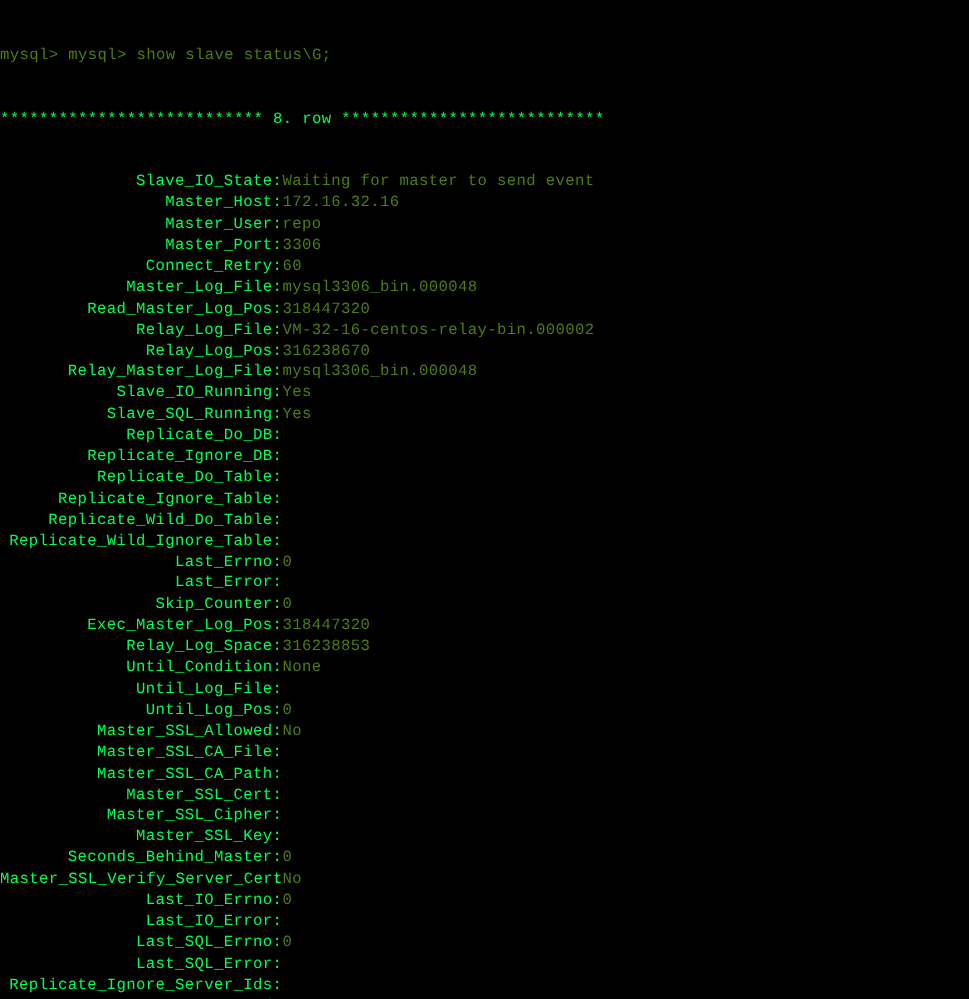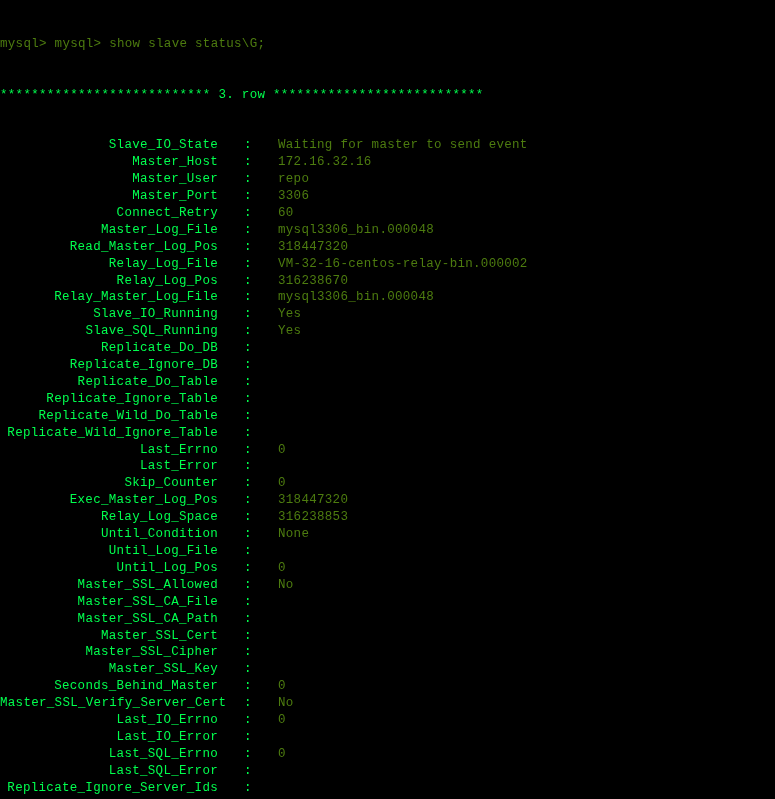--- a/index.html
+++ b/index.html
@@ -17,21 +17,20 @@
     color: #00ff4e;
     padding: 2px 0 0 0;
     white-space: pre;
     letter-spacing: 0.3px;
   }
   .prompt-line {
     color: #4d7c0f;
   }
   .row {
     display: flex;
-    gap: 26px;
   }
   .label {
     display: inline-block;
     width: 218px;
     text-align: right;
     color: #00ff4e;
   }
   .sep {
     display: inline-block;
     width: 6px;
@@ -42,15 +41,15 @@
     display: inline-block;
     padding-left: 2px;
     color: #4d7c0f;
   }
 </style>
 </head>
 <body>
 
 <div class="terminal">
   <div class="prompt-line">mysql&gt; mysql&gt; show slave status\G;</div>
-  <div class="row-header">*************************** 3. row ***************************</div>
+  <div class="row-header">*************************** 8. row ***************************</div>
   <div id="fields-container"><div class="row"><span class="label">Slave_IO_State</span><span class="sep">:</span><span class="value">Waiting for master to send event</span></div><div class="row"><span class="label">Master_Host</span><span class="sep">:</span><span class="value">172.16.32.16</span></div><div class="row"><span class="label">Master_User</span><span class="sep">:</span><span class="value">repo</span></div><div class="row"><span class="label">Master_Port</span><span class="sep">:</span><span class="value">3306</span></div><div class="row"><span class="label">Connect_Retry</span><span class="sep">:</span><span class="value">60</span></div><div class="row"><span class="label">Master_Log_File</span><span class="sep">:</span><span class="value">mysql3306_bin.000048</span></div><div class="row"><span class="label">Read_Master_Log_Pos</span><span class="sep">:</span><span class="value">318447320</span></div><div class="row"><span class="label">Relay_Log_File</span><span class="sep">:</span><span class="value">VM-32-16-centos-relay-bin.000002</span></div><div class="row"><span class="label">Relay_Log_Pos</span><span class="sep">:</span><span class="value">316238670</span></div><div class="row"><span class="label">Relay_Master_Log_File</span><span class="sep">:</span><span class="value">mysql3306_bin.000048</span></div><div class="row"><span class="label">Slave_IO_Running</span><span class="sep">:</span><span class="value">Yes</span></div><div class="row"><span class="label">Slave_SQL_Running</span><span class="sep">:</span><span class="value">Yes</span></div><div class="row"><span class="label">Replicate_Do_DB</span><span class="sep">:</span><span class="value"></span></div><div class="row"><span class="label">Replicate_Ignore_DB</span><span class="sep">:</span><span class="value"></span></div><div class="row"><span class="label">Replicate_Do_Table</span><span class="sep">:</span><span class="value"></span></div><div class="row"><span class="label">Replicate_Ignore_Table</span><span class="sep">:</span><span class="value"></span></div><div class="row"><span class="label">Replicate_Wild_Do_Table</span><span class="sep">:</span><span class="value"></span></div><div class="row"><span class="label">Replicate_Wild_Ignore_Table</span><span class="sep">:</span><span class="value"></span></div><div class="row"><span class="label">Last_Errno</span><span class="sep">:</span><span class="value">0</span></div><div class="row"><span class="label">Last_Error</span><span class="sep">:</span><span class="value"></span></div><div class="row"><span class="label">Skip_Counter</span><span class="sep">:</span><span class="value">0</span></div><div class="row"><span class="label">Exec_Master_Log_Pos</span><span class="sep">:</span><span class="value">318447320</span></div><div class="row"><span class="label">Relay_Log_Space</span><span class="sep">:</span><span class="value">316238853</span></div><div class="row"><span class="label">Until_Condition</span><span class="sep">:</span><span class="value">None</span></div><div class="row"><span class="label">Until_Log_File</span><span class="sep">:</span><span class="value"></span></div><div class="row"><span class="label">Until_Log_Pos</span><span class="sep">:</span><span class="value">0</span></div><div class="row"><span class="label">Master_SSL_Allowed</span><span class="sep">:</span><span class="value">No</span></div><div class="row"><span class="label">Master_SSL_CA_File</span><span class="sep">:</span><span class="value"></span></div><div class="row"><span class="label">Master_SSL_CA_Path</span><span class="sep">:</span><span class="value"></span></div><div class="row"><span class="label">Master_SSL_Cert</span><span class="sep">:</span><span class="value"></span></div><div class="row"><span class="label">Master_SSL_Cipher</span><span class="sep">:</span><span class="value"></span></div><div class="row"><span class="label">Master_SSL_Key</span><span class="sep">:</span><span class="value"></span></div><div class="row"><span class="label">Seconds_Behind_Master</span><span class="sep">:</span><span class="value">0</span></div><div class="row"><span class="label">Master_SSL_Verify_Server_Cert</span><span class="sep">:</span><span class="value">No</span></div><div class="row"><span class="label">Last_IO_Errno</span><span class="sep">:</span><span class="value">0</span></div><div class="row"><span class="label">Last_IO_Error</span><span class="sep">:</span><span class="value"></span></div><div class="row"><span class="label">Last_SQL_Errno</span><span class="sep">:</span><span class="value">0</span></div><div class="row"><span class="label">Last_SQL_Error</span><span class="sep">:</span><span class="value"></span></div><div class="row"><span class="label">Replicate_Ignore_Server_Ids</span><span class="sep">:</span><span class="value"></span></div><div class="row"><span class="label">Master_Server_Id</span><span class="sep">:</span><span class="value">3306</span></div></div>
 </div>
 
 </body></html>

